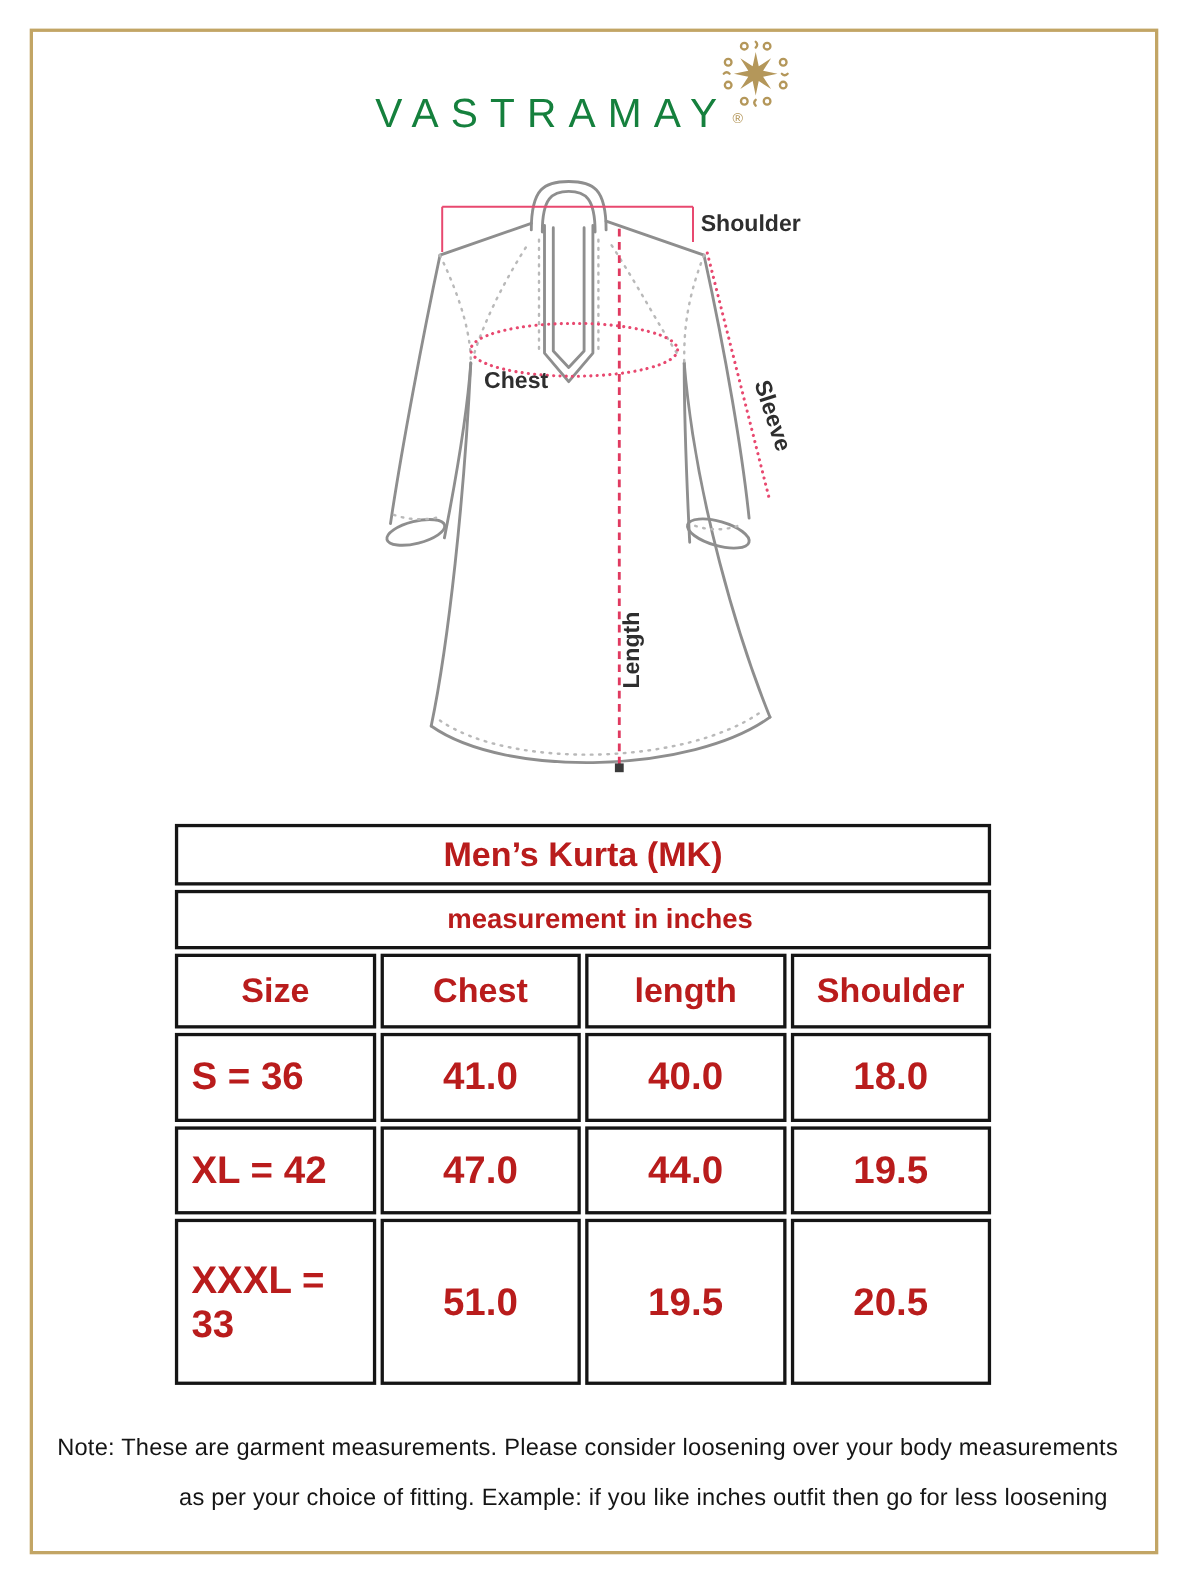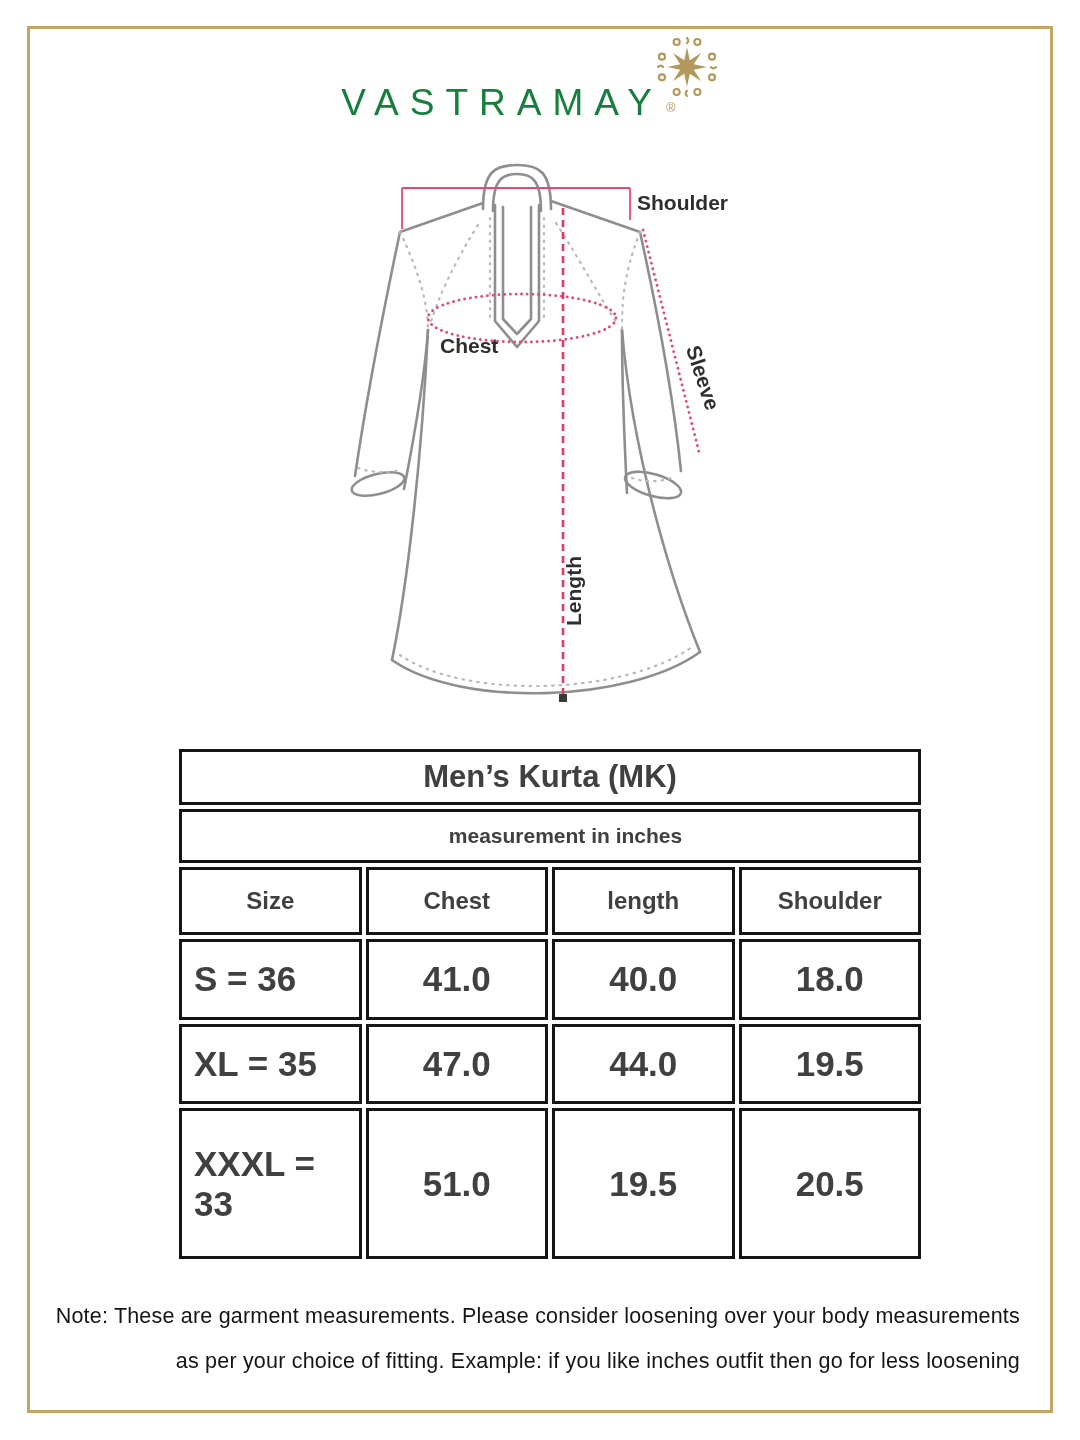--- a/index.html
+++ b/index.html
@@ -28,36 +28,36 @@
     font-family:"Liberation Sans", sans-serif; font-weight:700;
     font-size:21px; fill:#2e2e2e;
   }
   .kline { stroke:#8e8e8e; stroke-width:2.6; fill:none; stroke-linecap:round; stroke-linejoin:round; }
   .kdot  { stroke:#b9b9b9; stroke-width:2.2; fill:none; stroke-dasharray:1.5 6; stroke-linecap:round; }
   .mline { stroke:#e8486f; stroke-width:1.8; fill:none; }
   .mdot  { stroke:#e8486f; stroke-width:2.8; fill:none; stroke-dasharray:0.1 5.6; stroke-linecap:round; }
   .mdash { stroke:#e03a60; stroke-width:2.6; fill:none; stroke-dasharray:7 5; }
   
   .size-table {
-    position:absolute; left:175px; top:745px; width:750px; height:518px;
+    position:absolute; left:155px; top:745px; width:750px; height:518px;
     border-collapse:separate; border-spacing:4px; table-layout:fixed;
-    background:#ffffff; color:#404040;
+    background:#ffffff; color:#b91c1c;
   }
   .size-table td, .size-table th {
     border:3px solid #151515; text-align:center; vertical-align:middle;
     font-weight:700; background:#ffffff; padding:0;
   }
   .r-title td { font-size:31px; height:50px; }
-  .r-sub td   { font-size:21px; height:48px;padding-left:31px; }
-  .r-head th  { font-size:24px; height:62px; }
+  .r-sub td   { font-size:25px; height:48px;padding-left:31px; }
+  .r-head th  { font-size:31px; height:62px; }
   .r-data td  { font-size:35px; }
   .c-size     { text-align:left !important; padding-left:12px !important; }
   
   .note {
-    position:absolute; left:52px; right:60px; top:1294px;
+    position:absolute; left:52px; right:73px; top:1294px;
     text-align:right; font-size:21.5px; line-height:45px; color:#151515;
     letter-spacing:0.2px;
   }
   .note div { white-space:nowrap; }
 </style>
 </head>
 <body>
 
 <div class="page">
 
@@ -151,21 +151,21 @@
       <th>length</th>
       <th>Shoulder</th>
     </tr>
     <tr class="r-data">
       <td class="c-size">S = 36</td>
       <td>41.0</td>
       <td>40.0</td>
       <td>18.0</td>
     </tr>
     <tr class="r-data">
-      <td class="c-size">XL = 35</td>
+      <td class="c-size">XL = 42</td>
       <td>47.0</td>
       <td>44.0</td>
       <td>19.5</td>
     </tr>
     <tr class="r-data">
       <td class="c-size">XXXL = 33</td>
       <td>51.0</td>
       <td>19.5</td>
       <td>20.5</td>
     </tr>

